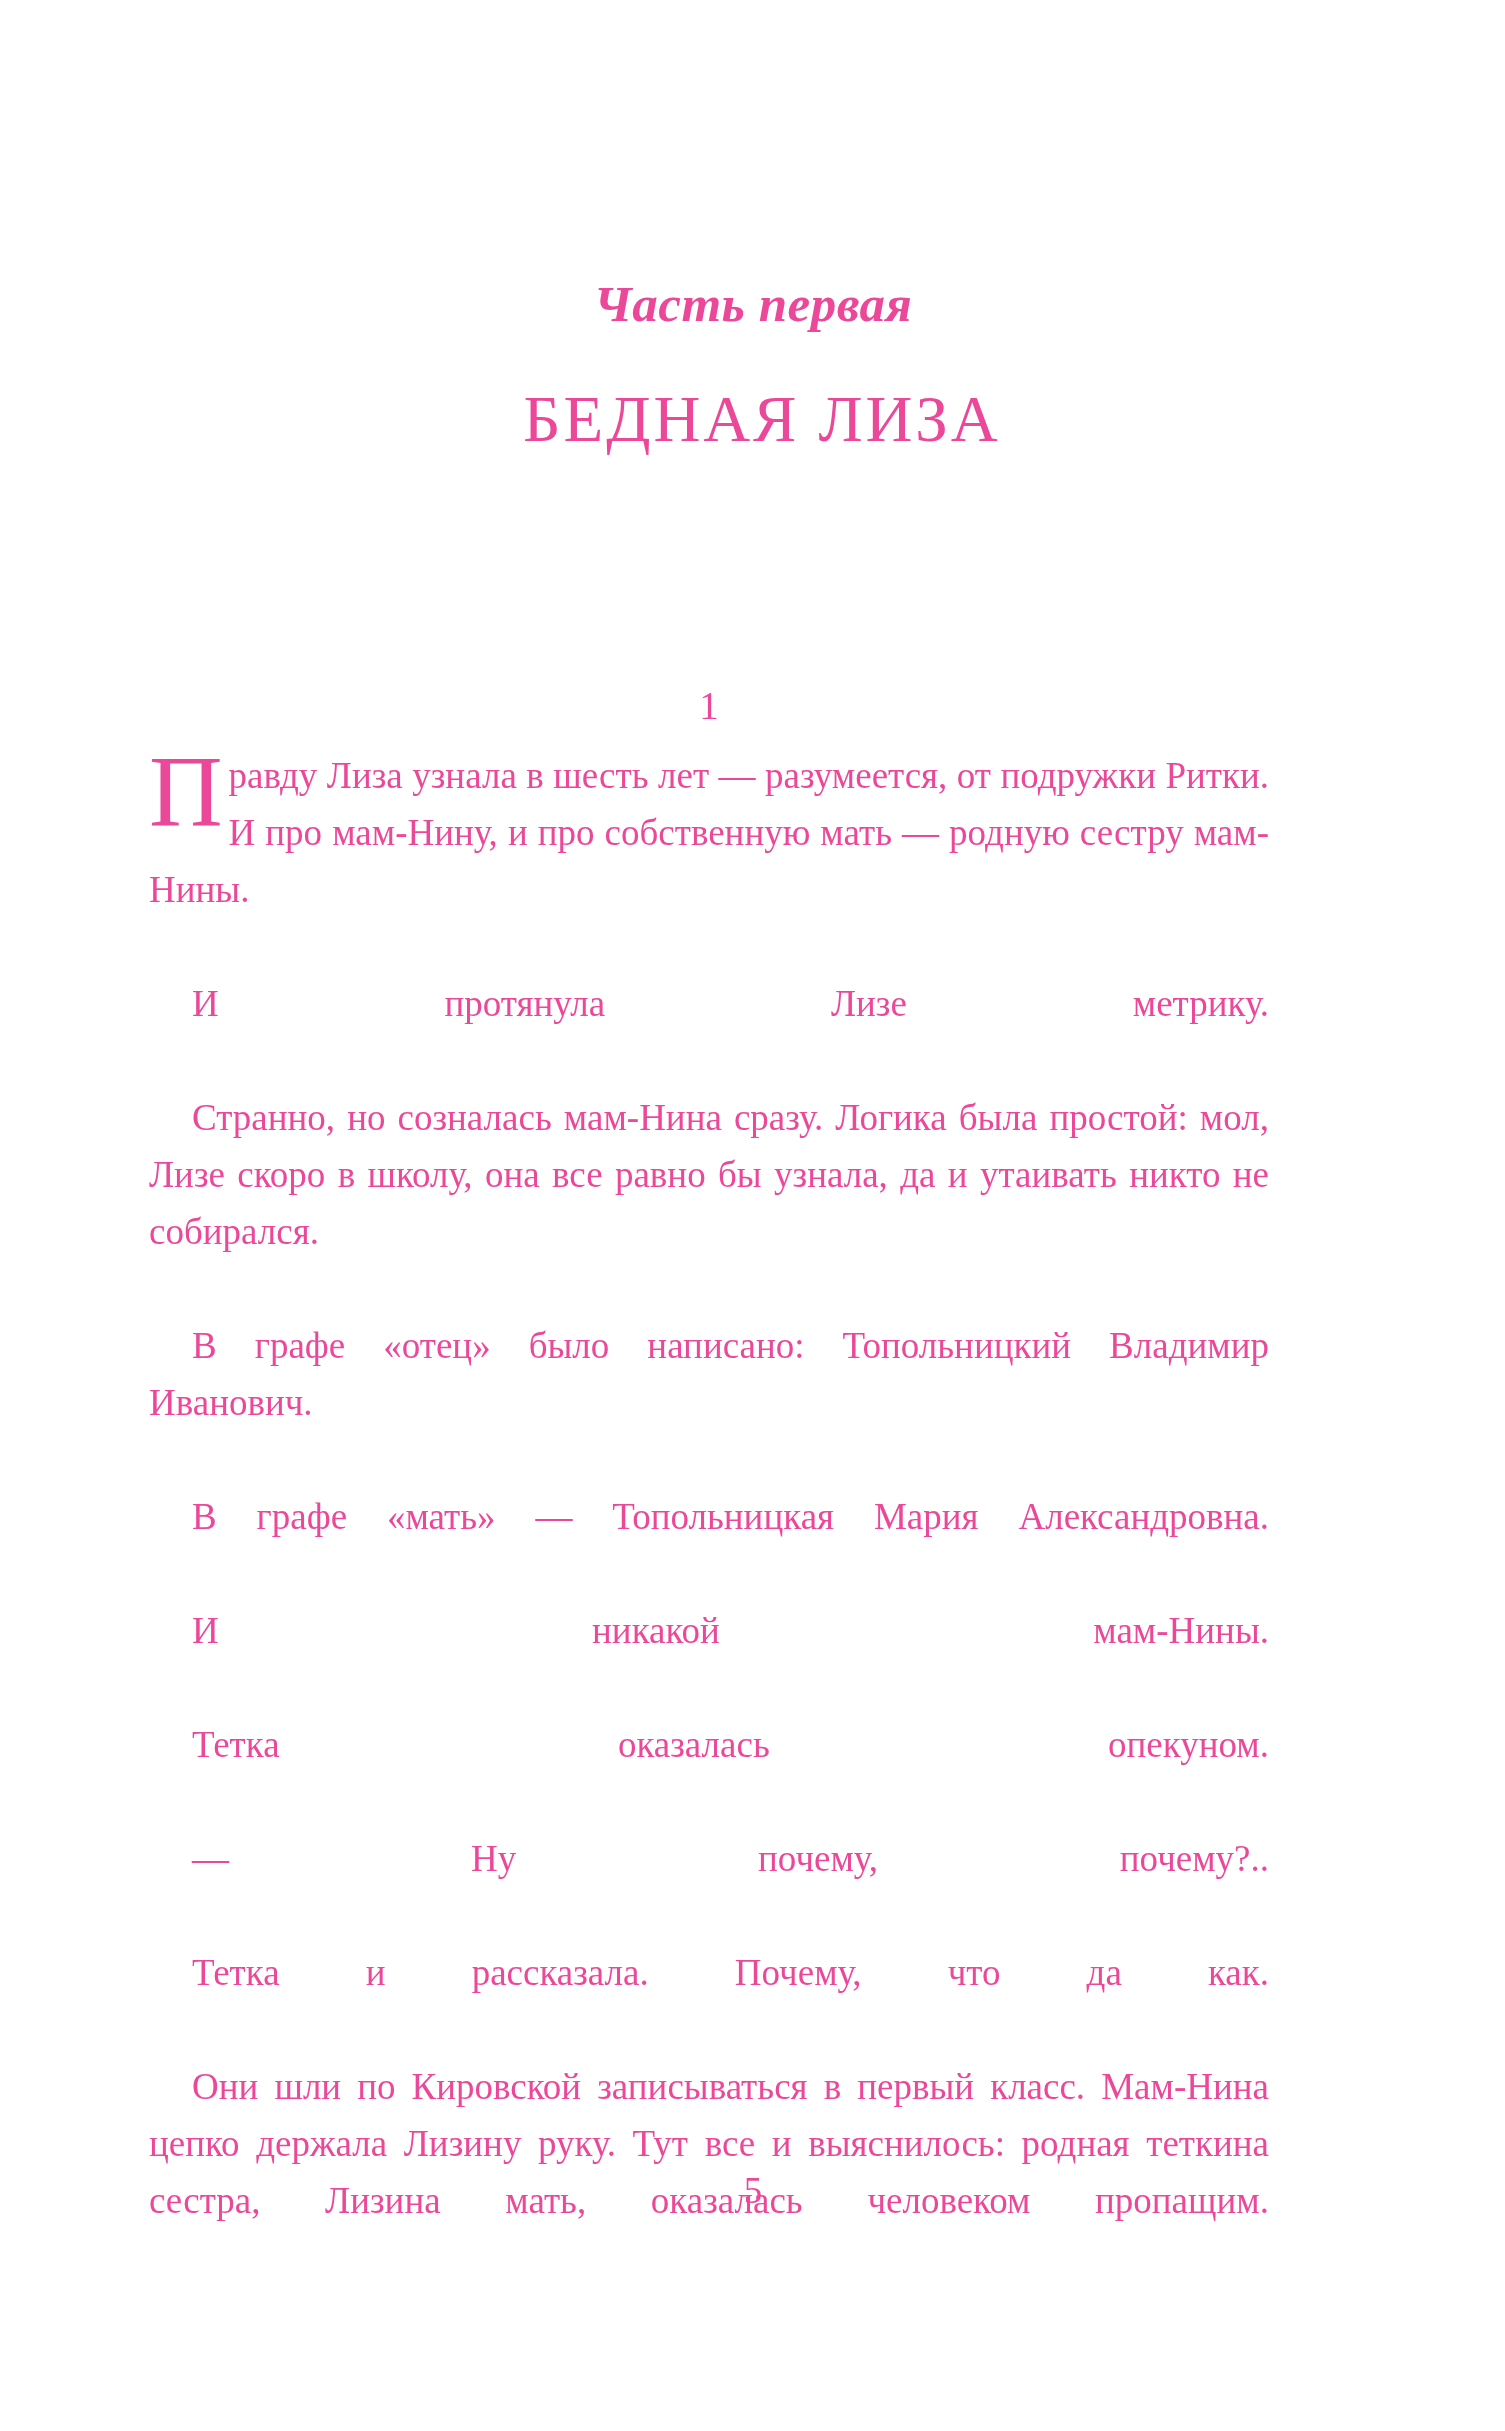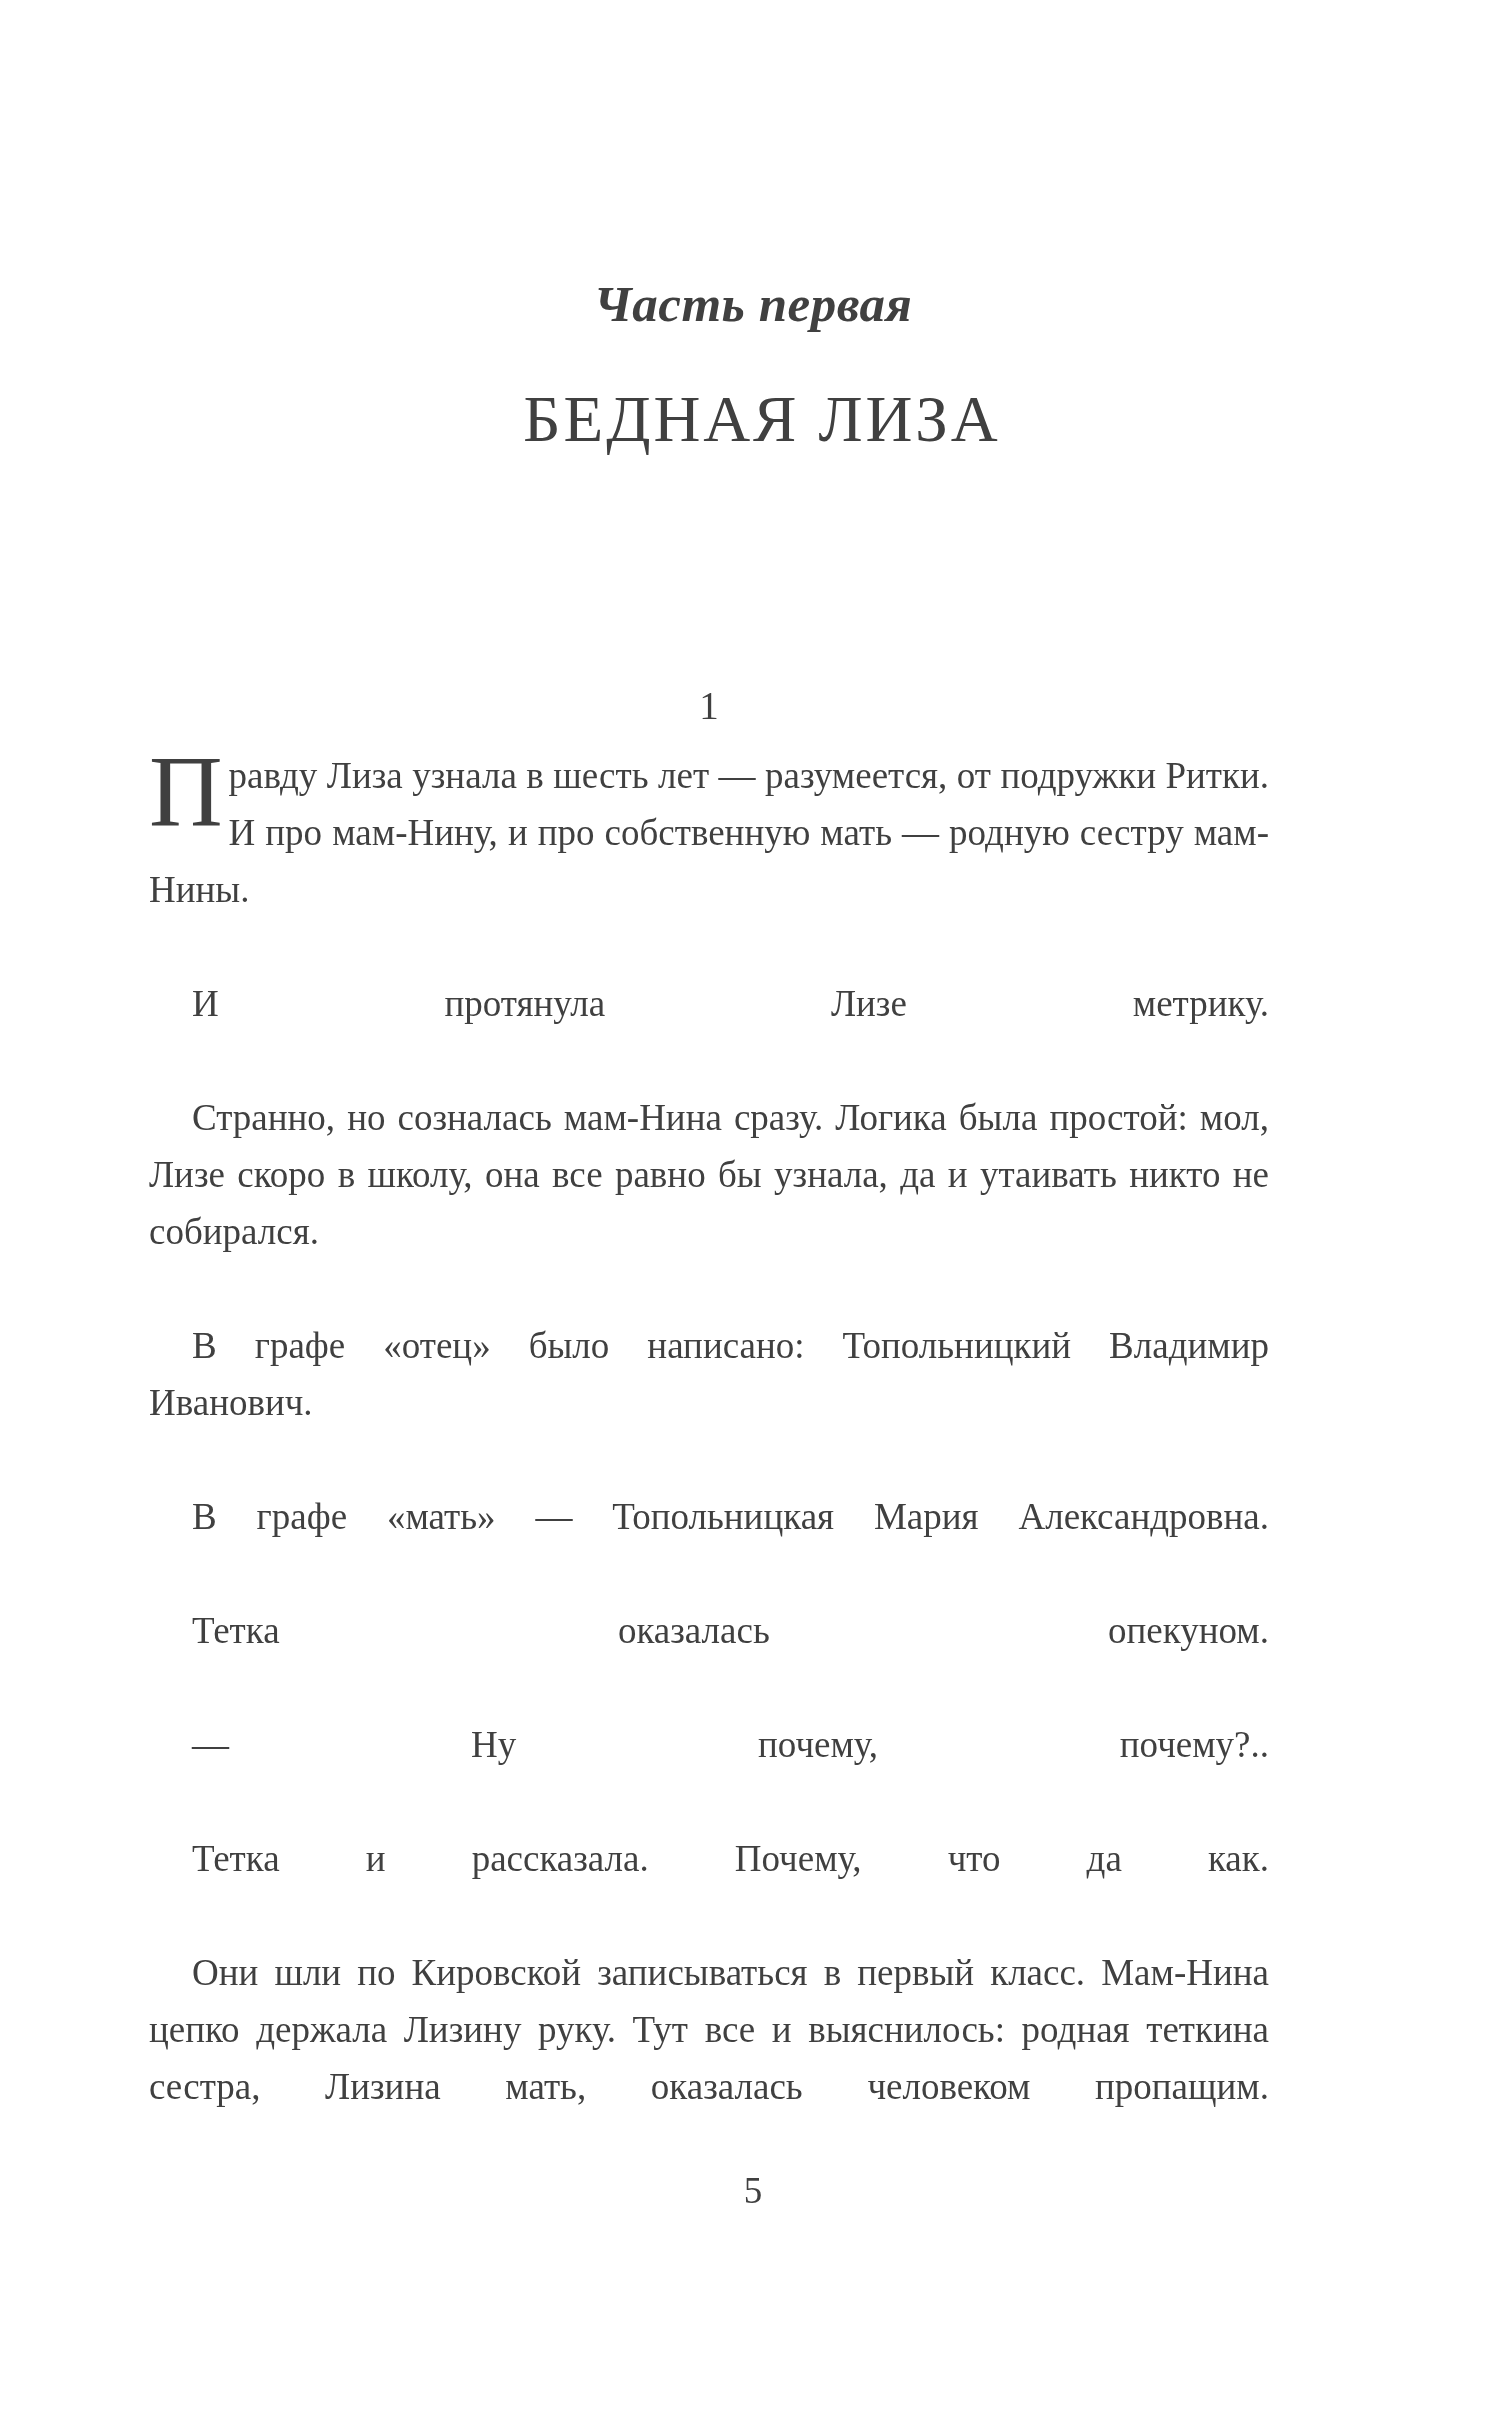--- a/index.html
+++ b/index.html
@@ -6,21 +6,21 @@
     margin: 0;
     padding: 0;
     background: #ffffff;
   }
   .page {
     position: relative;
     width: 1506px;
     height: 2344px;
     margin: 0 auto;
     background: #ffffff;
-    color: #404040;
+    color: #ec4899;
     font-family: "Liberation Serif", "DejaVu Serif", serif;
     overflow: hidden;
   }
 
   
   .part-label {
     position: absolute;
     top: 276px;
     left: 0;
     width: 100%;
@@ -115,20 +115,21 @@
 
 
     <p class="para"><span>И протянула Лизе метрику.</span></p>
 
     <p class="para"><span>Странно, но созналась мам-Нина сразу. Логика была простой: мол, Лизе скоро в школу, она все равно бы узнала, да и утаивать никто не собирался.</span></p>
 
     <p class="para"><span>В графе «отец» было написано: Топольницкий Владимир Иванович.</span></p>
 
     <p class="para"><span>В графе «мать» — Топольницкая Мария Александровна.</span></p>
 
+    <p class="para"><span>И никакой мам-Нины.</span></p>
 
     <p class="para"><span>Тетка оказалась опекуном.</span></p>
 
 
     <p class="para"><span>— Ну почему, почему?..</span></p>
 
     <p class="para"><span>Тетка и рассказала. Почему, что да как.</span></p>
 
     <p class="para"><span>Они шли по Кировской записываться в первый класс. Мам-Нина цепко держала Лизину руку. Тут все и выяснилось: родная теткина сестра, Лизина мать, оказалась человеком пропащим.</span></p>
 

